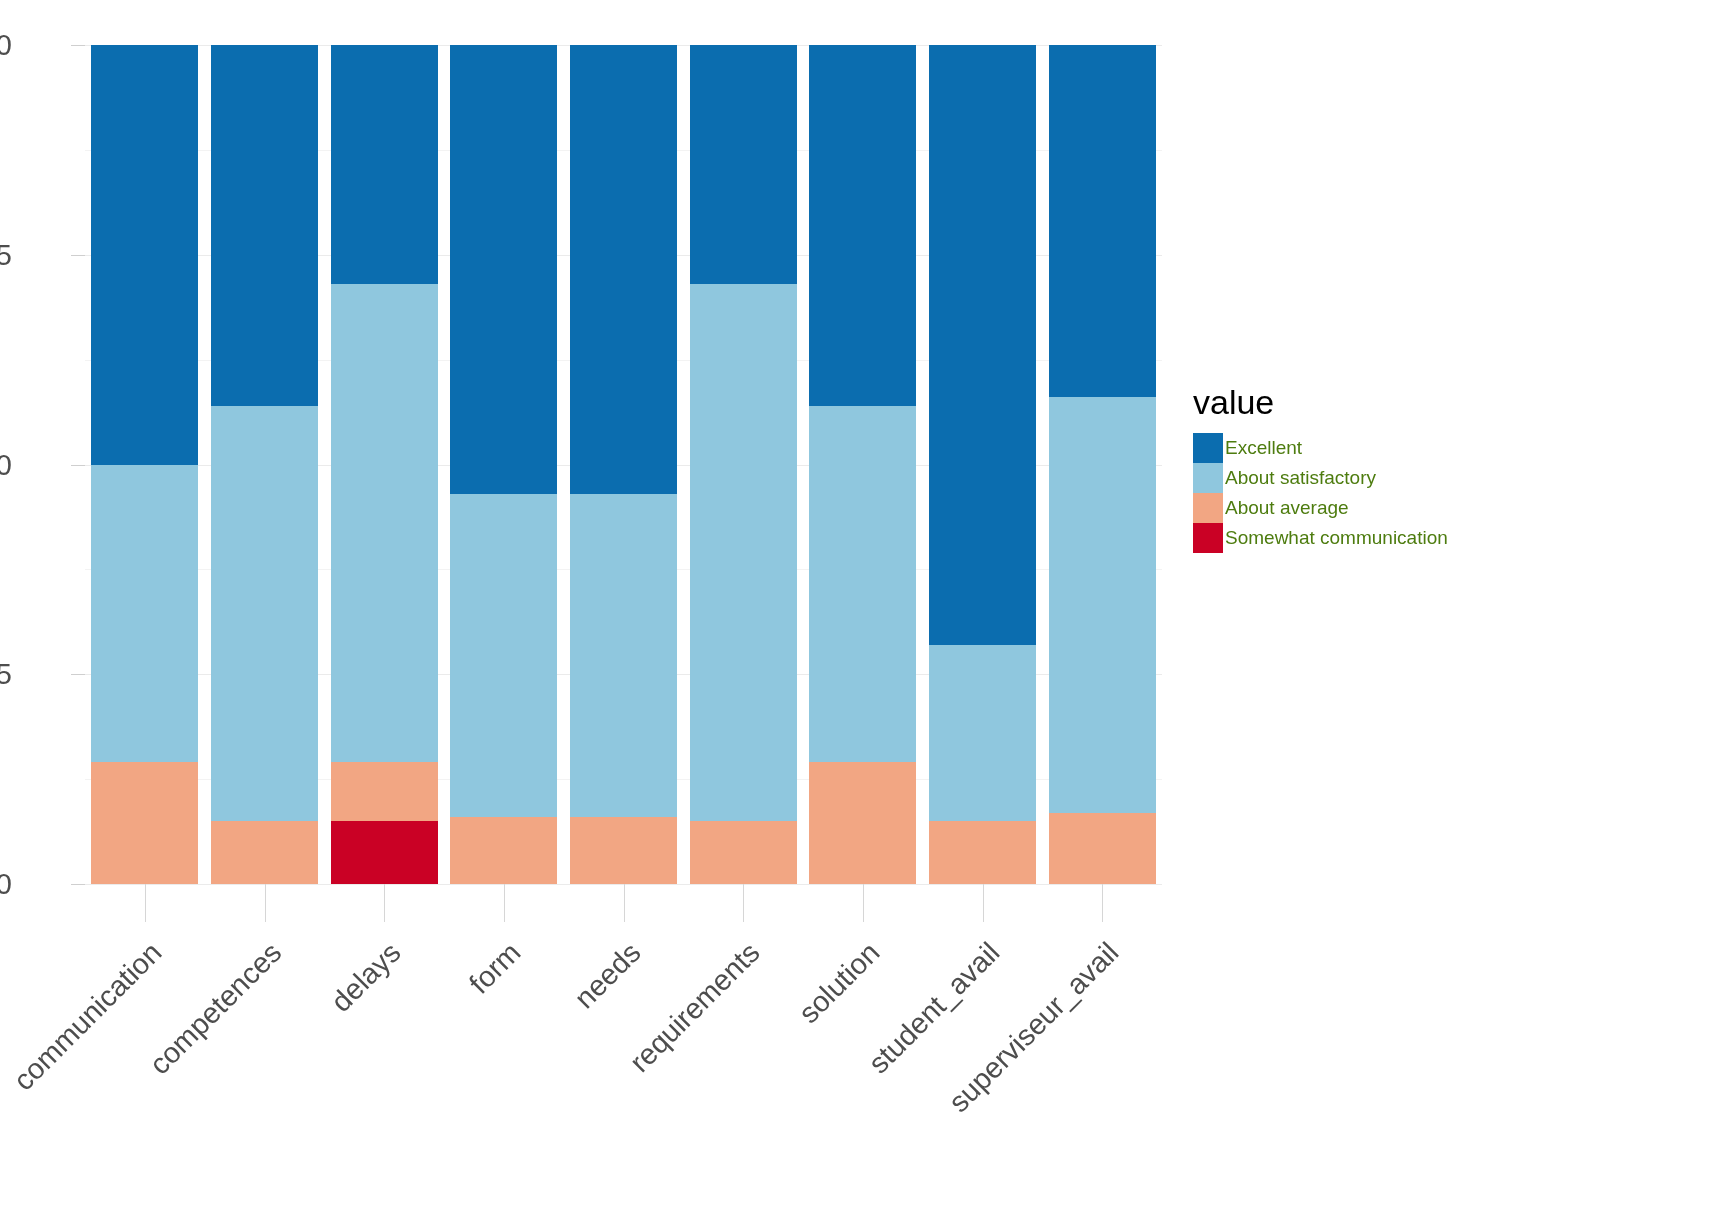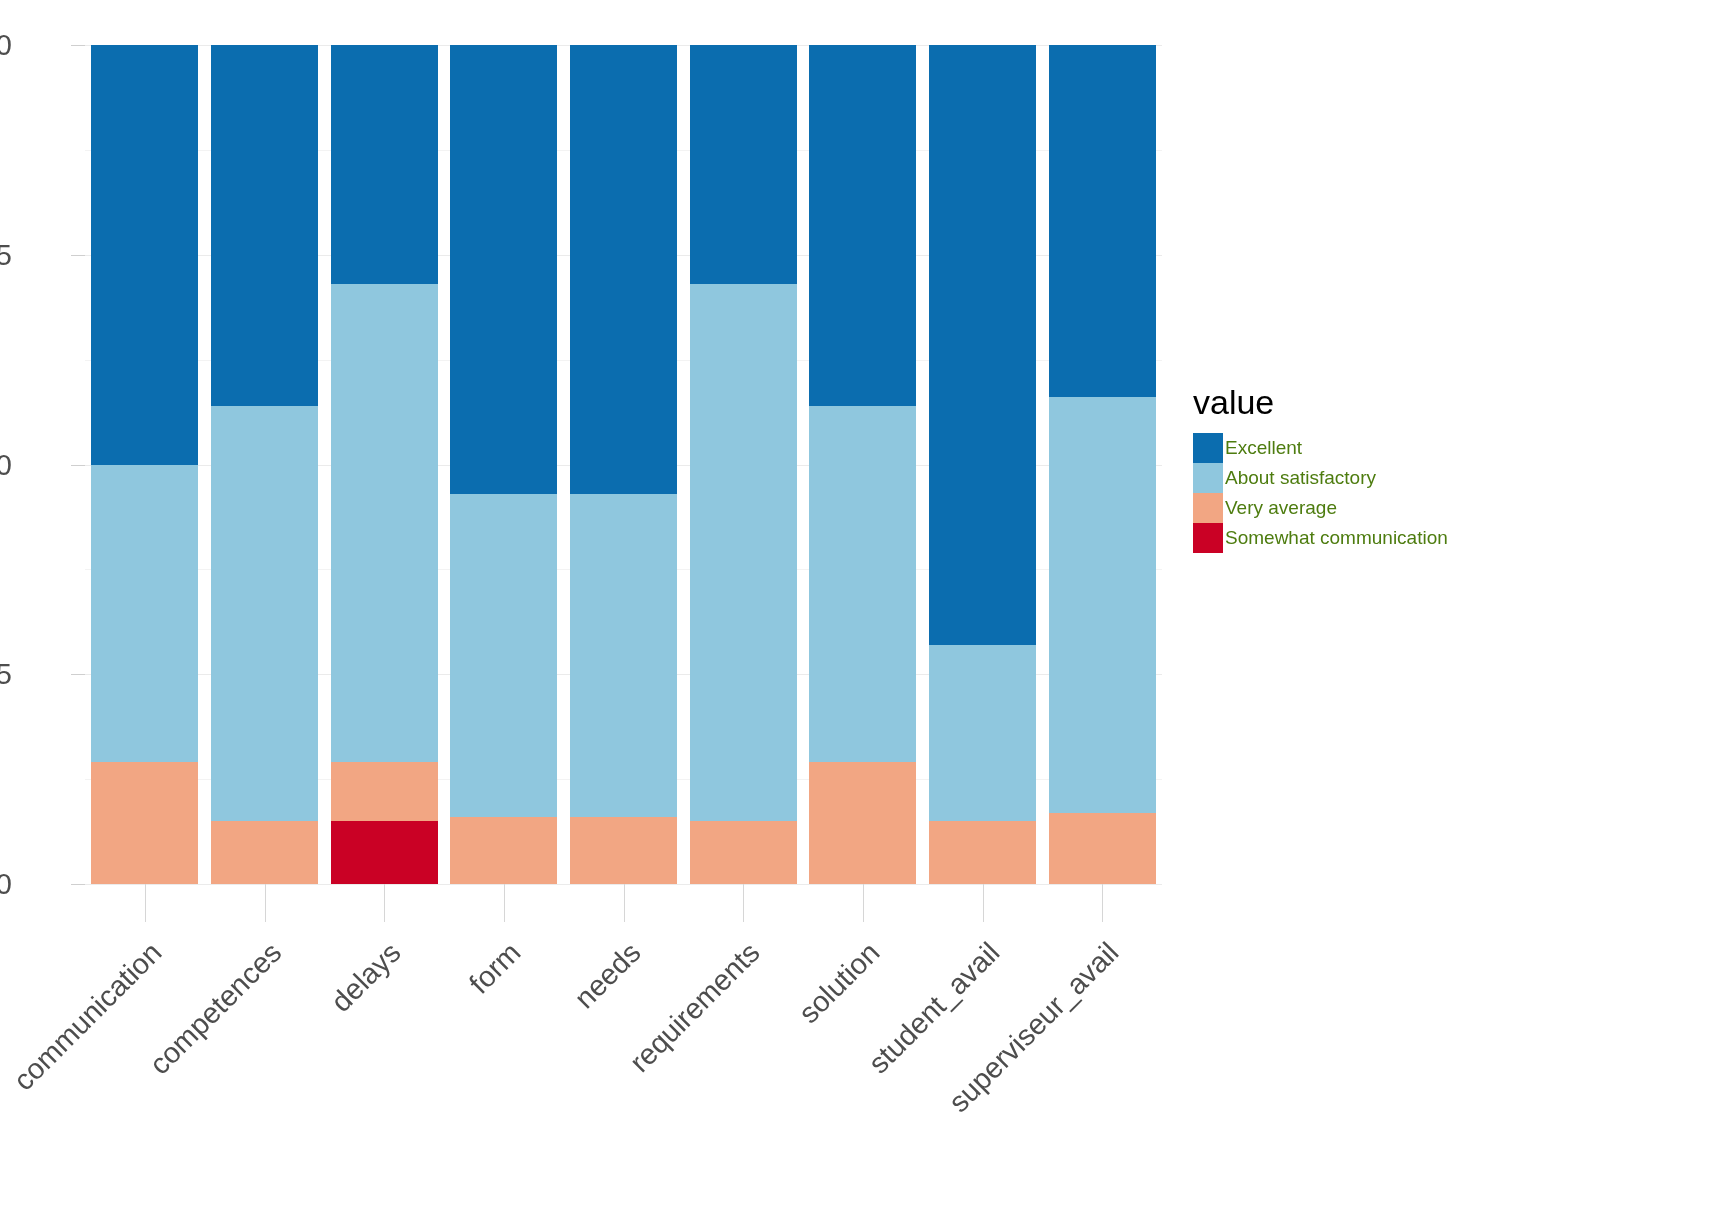--- a/index.html
+++ b/index.html
@@ -238,21 +238,21 @@
         <div class="legend-row">
           <div class="legend-swatch" style="background: rgb(11, 109, 175);"></div>
           <div class="legend-label">Excellent</div>
         </div>
         <div class="legend-row">
           <div class="legend-swatch" style="background: rgb(143, 199, 222);"></div>
           <div class="legend-label">About satisfactory</div>
         </div>
         <div class="legend-row">
           <div class="legend-swatch" style="background: rgb(242, 166, 131);"></div>
-          <div class="legend-label">Very average</div>
+          <div class="legend-label">About average</div>
         </div>
         <div class="legend-row">
           <div class="legend-swatch" style="background: rgb(202, 1, 37);"></div>
           <div class="legend-label">Somewhat communication</div>
         </div>
       </div>
   </div>
 
 </div>
 

